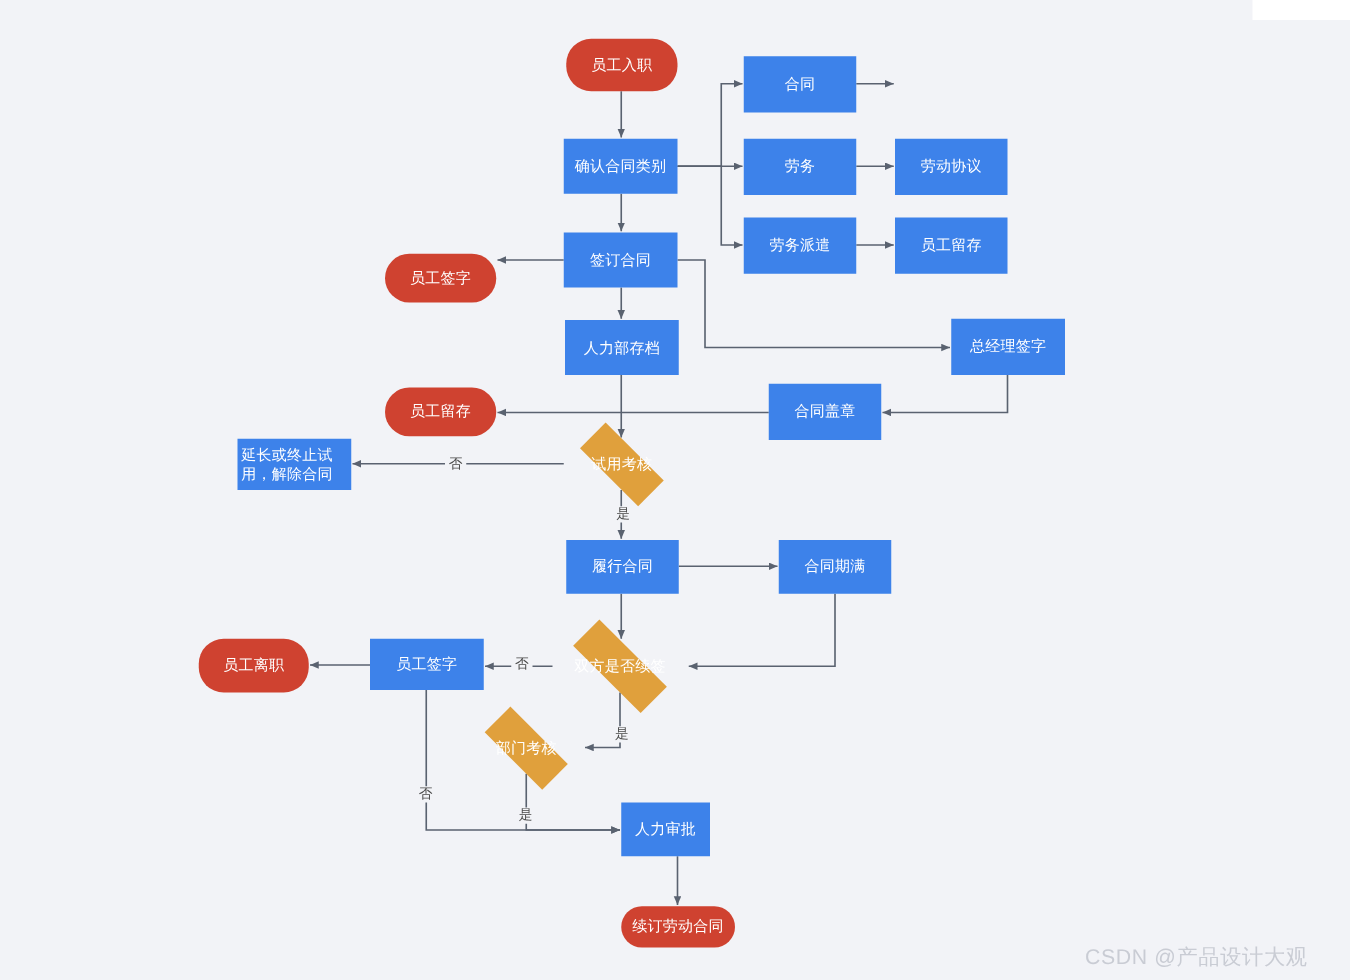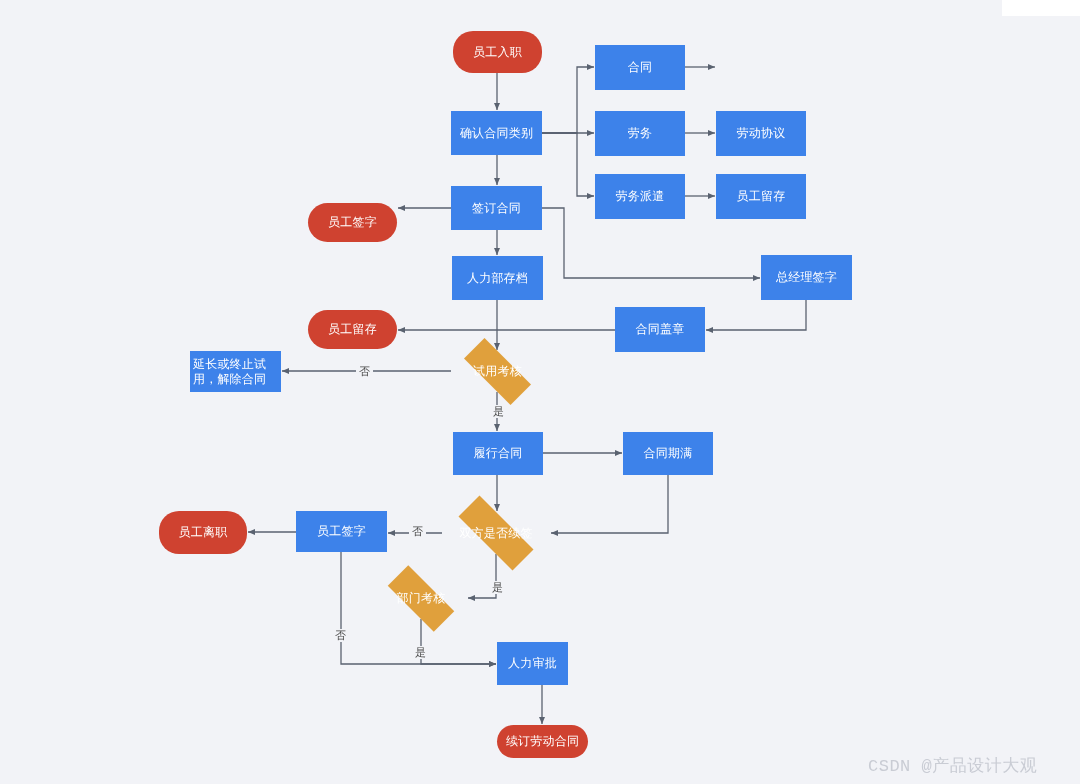--- a/index.html
+++ b/index.html
@@ -214,15 +214,15 @@
     <span class="label">续订劳动合同</span>
   </div>
 
   <div class="edge-label" style="left:356px;top:365px;">否</div>
   <div class="edge-label" style="left:490px;top:405px;">是</div>
   <div class="edge-label" style="left:409px;top:525px;">否</div>
   <div class="edge-label" style="left:489px;top:581px;">是</div>
   <div class="edge-label" style="left:332px;top:629px;">否</div>
   <div class="edge-label" style="left:412px;top:646px;">是</div>
 
-  <div class="watermark" style="left:868px;top:754px;font-family:Liberation Mono, monospace;">CSDN @产品设计大观</div>
+  <div class="watermark" style="left:868px;top:754px;">CSDN @产品设计大观</div>
 
 </div>
 
 </body></html>

